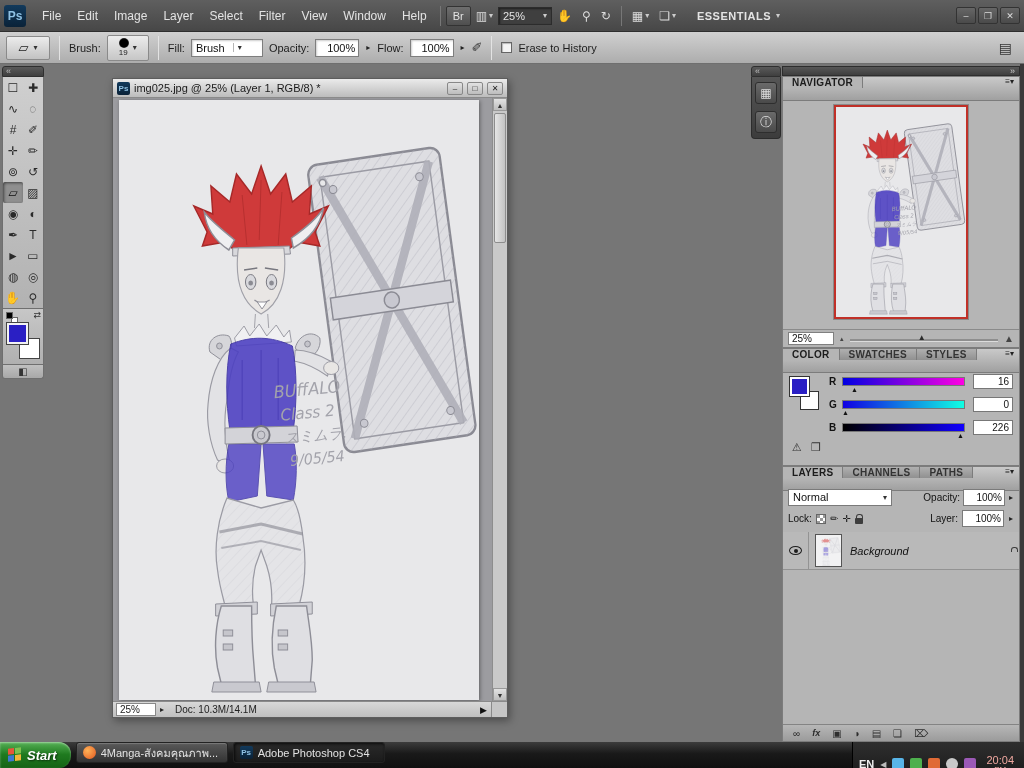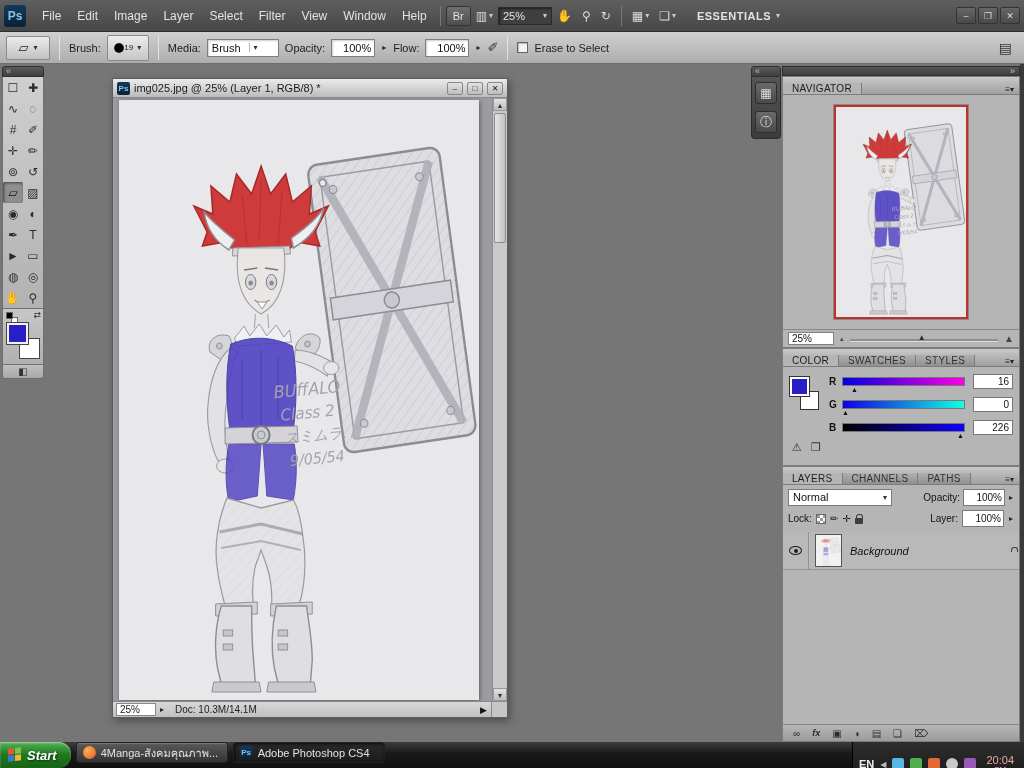--- a/index.html
+++ b/index.html
@@ -18,21 +18,21 @@
 .zoom-box{width:54px;height:18px;background:#3f3f3f;border:1px solid #2c2c2c;box-shadow:inset 1px 1px 2px rgba(0,0,0,.5);display:flex;align-items:center;justify-content:space-between;padding:0 4px;font-size:11px;flex:none}
 .ws-switcher{margin-left:16px;display:flex;align-items:center;gap:5px;font-size:11px;font-weight:bold;letter-spacing:.5px;flex:none}
 .win-controls{margin-left:auto;display:flex;gap:2px;flex:none}
 .win-btn{width:20px;height:17px;display:flex;align-items:center;justify-content:center;font-size:9px;color:#ddd;background:linear-gradient(#666,#4a4a4a);border:1px solid #333;border-radius:2px}
 
 
 .optionsbar{position:absolute;left:0;top:32px;width:100%;height:32px;background:linear-gradient(#d0d0d0,#adadad);border-bottom:1px solid #6f6f6f;display:flex;align-items:center;padding:0 6px;font-size:11px;color:#1d1d1d;gap:6px;z-index:40}
 .ob-sep{width:1px;height:24px;background:#8f8f8f;border-right:1px solid #e3e3e3;margin:0 3px;flex:none}
 .tp-box{width:44px;height:24px;background:linear-gradient(#ececec,#c2c2c2);border:1px solid #8a8a8a;border-radius:2px;display:flex;align-items:center;justify-content:center;gap:5px;font-size:13px;color:#222}
 .brush-box{width:42px;height:26px;background:linear-gradient(#ececec,#c6c6c6);border:1px solid #8a8a8a;border-radius:2px;display:flex;align-items:center;justify-content:center;gap:4px}
-.brush-prev{display:flex;flex-direction:row;align-items:flex-start;line-height:1}
+.brush-prev{display:flex;flex-direction:column;align-items:flex-start;line-height:1}
 .dot{width:10px;height:10px;border-radius:50%;background:radial-gradient(circle,#000 55%,rgba(0,0,0,.3))}
 .bsize{font-size:8px;color:#222;margin-top:1px}
 .combo{height:18px;background:#fff;border:1px solid #7e7e7e;box-shadow:inset 1px 1px 2px rgba(0,0,0,.2);display:flex;align-items:center;padding:0 4px;gap:8px;color:#111}
 .combo .dd{color:#333;border-left:1px solid #b5b5b5;padding-left:4px}
 .num-field{height:18px;background:#fff;border:1px solid #7e7e7e;box-shadow:inset 1px 1px 2px rgba(0,0,0,.2);display:flex;align-items:center;justify-content:flex-end;padding:0 3px;color:#111}
 .spin{font-size:8px;color:#222;padding:0 1px}
 .cb{width:11px;height:11px;background:#f4f4f4;border:1px solid #666;box-shadow:inset 1px 1px 1px rgba(0,0,0,.25);flex:none}
 .ob-right{margin-left:auto;font-size:14px;color:#333;padding-right:6px}
 
 
@@ -75,21 +75,21 @@
 
 
 .mini-dock{position:absolute;left:751px;top:66px;width:30px;z-index:10}
 .mini-panel{background:linear-gradient(#555,#3c3c3c);border:1px solid #2c2c2c;border-top:none;border-radius:0 0 4px 4px;display:flex;flex-direction:column;align-items:center;padding:5px 0;gap:7px}
 .mini-btn{width:22px;height:22px;background:linear-gradient(#6a6a6a,#4a4a4a);border:1px solid #2e2e2e;border-radius:3px;color:#ddd;display:flex;align-items:center;justify-content:center;font-size:12px}
 
 
 .right-dock{position:absolute;left:782px;top:66px;width:238px;height:676px;z-index:10}
 .rd-grip{position:absolute;top:0;left:0;width:238px;height:10px;background:linear-gradient(#575757,#3e3e3e);border:1px solid #2d2d2d;color:#ccc;font-size:9px;line-height:8px;text-align:right;padding:0 4px}
 .panel{position:absolute;left:0;width:238px;background:#b5b5b5;border:1px solid #7c7c7c}
-.p-header{height:18px;background:linear-gradient(#c9c9c9,#a0a0a0);border-bottom:1px solid #7c7c7c;display:flex;align-items:flex-end;font-size:10px;font-weight:normal;color:#1c1c1c}
+.p-header{height:24px;background:linear-gradient(#c9c9c9,#a0a0a0);border-bottom:1px solid #7c7c7c;display:flex;align-items:flex-start;font-size:10px;font-weight:bold;color:#1c1c1c}
 .p-tab{padding:0 9px;display:flex;align-items:center;letter-spacing:.3px;white-space:nowrap}
 .p-tab.active{background:#b5b5b5;border-right:1px solid #7c7c7c}
 .p-tab.inactive{background:linear-gradient(#b0b0b0,#909090);border-right:1px solid #7c7c7c;color:#333}
 .p-menu{margin-left:auto;display:flex;align-items:center;padding:0 5px;font-size:8px;color:#222}
 .navigator{top:10px;height:272px}
 .nav-body{position:absolute;top:18px;bottom:18px;left:0;right:0;display:flex;align-items:center;justify-content:center}
 .nav-thumb{width:134px;height:214px;background:#e8e8ea;border:2px solid #c03028;outline:1px solid #8a8a8a}
 .nav-thumb svg{width:100%;height:100%;display:block}
 .nav-controls{position:absolute;left:0;right:0;bottom:0;height:18px;border-top:1px solid #8a8a8a;display:flex;align-items:center;padding:0 5px;gap:6px;font-size:10px;color:#111}
 .nav-zoom-field{width:46px;height:13px;background:#fff;border:1px solid #808080;padding:0 3px;display:flex;align-items:center}
@@ -317,35 +317,35 @@
     <span class="ob-sep"></span>
     <span>Brush:</span>
     <span class="brush-box">
       <span class="brush-prev">
           <span class="dot"></span>
           <span class="bsize">19</span>
         </span>
       <span class="dd" style="color:#333">▾</span>
     </span>
     <span class="ob-sep"></span>
-    <span>Media:</span>
+    <span>Fill:</span>
     <span class="combo" style="width:72px">
         <span>Brush</span>
         <span class="dd">▾</span>
       </span>
     <span>Opacity:</span>
     <span class="num-field" style="width:44px">100%</span>
     <span class="spin">▸</span>
     <span>Flow:</span>
     <span class="num-field" style="width:44px">100%</span>
     <span class="spin">▸</span>
     <span style="font-size:13px;color:#333">✐</span>
     <span class="ob-sep"></span>
     <span class="cb"></span>
-    <span>Erase to Select</span>
+    <span>Erase to History</span>
     <span class="ob-right">▤</span>
   </div>
 
   <div class="workspace"></div>
   <div class="edge-right"></div>
 
   <div class="tools-dock">
     <div class="dock-grip">«</div>
     <div class="tool-grid">
       <div class="tcell">☐</div>

